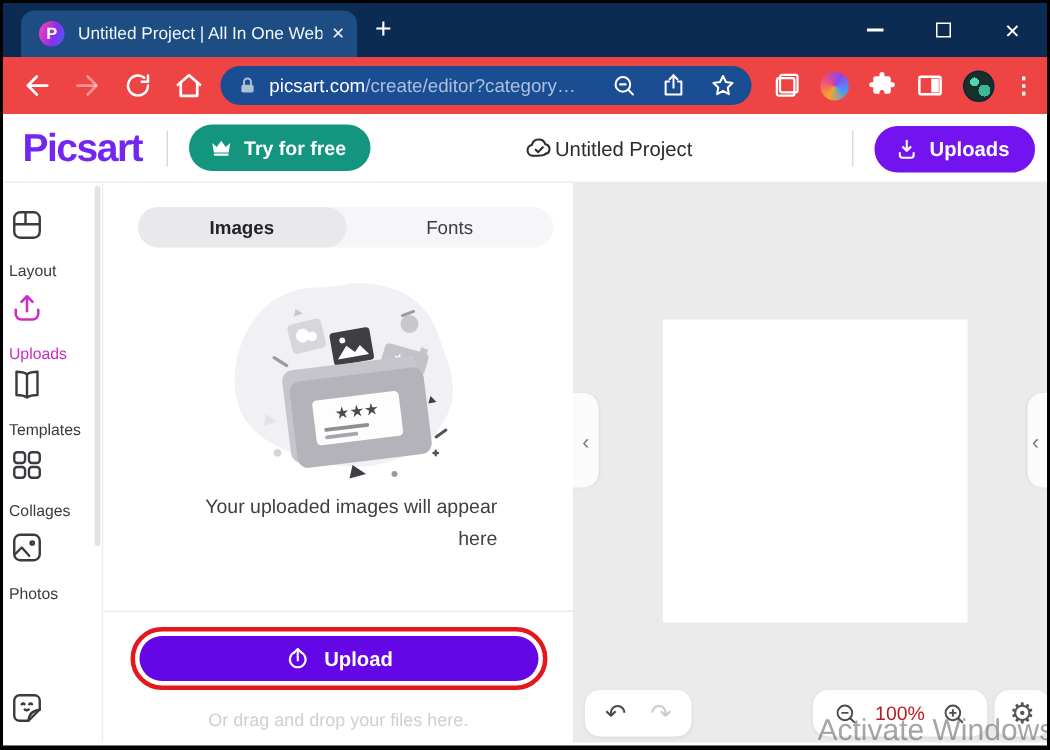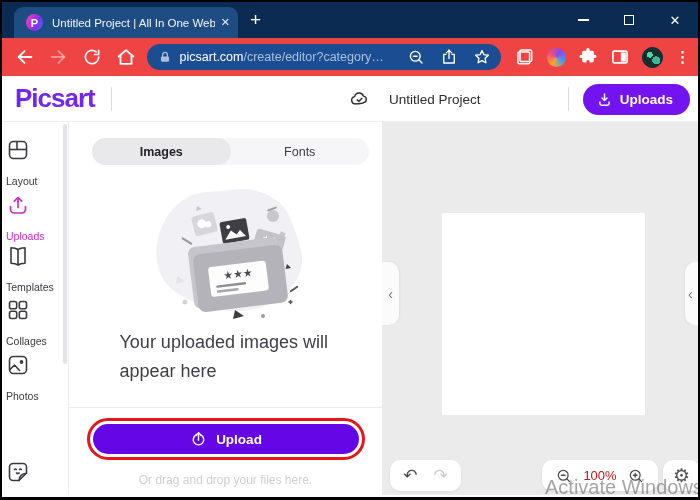--- a/index.html
+++ b/index.html
@@ -29,39 +29,39 @@
   .ext-icons { display:flex; align-items:center; gap:12px; margin-left:14px; }
   .ext-color { width:19px; height:19px; border-radius:50%; background:conic-gradient(from 210deg,#f4a62a,#ef4e7b,#8a46f0,#4a9bef,#f4a62a); }
   .avatar { width:21px; height:21px; border-radius:50%; background:radial-gradient(circle at 35% 35%,#4fd6b2 0 3px,transparent 3px), radial-gradient(circle at 70% 65%,#3bb896 0 4px,transparent 4px), #143229; border:1px solid #0d2340; }
   .menu-dots { color:#fff; font-size:15px; font-weight:bold; letter-spacing:0; }
 
   
   .appheader { position:relative; height:46px; background:#fff; border-bottom:1px solid #ededf0; display:flex; align-items:center; }
   .logo { color:#7326f0; font-size:26px; font-weight:bold; letter-spacing:-1px; margin-left:13px; }
   .hdr-divider { width:1px; height:24px; background:#d9d9de; margin:0 14px 0 16px; }
   .tryfree { height:31px; padding:0 16px 0 13px; background:#149580; border-radius:17px; display:flex; align-items:center; gap:7px; color:#fff; font-size:13px; font-weight:bold; }
-  .proj-group { position:absolute; left:347px; top:0; height:46px; display:flex; align-items:center; gap:19px;justify-content:flex-end; }
+  .proj-group { position:absolute; left:347px; top:0; height:46px; display:flex; align-items:center; gap:0;justify-content:flex-end; }
   .proj-title { color:#2b2b30; font-size:13.5px; }
   .hdr-right { position:absolute; right:0; top:0; height:46px; display:flex; align-items:center; }
   .export { height:31px; padding:0 17px 0 13px; margin:0 8px 0 14px; background:#7313f0; border-radius:17px; display:flex; align-items:center; gap:7px; color:#fff; font-size:13.5px; font-weight:bold; }
 
   
   .main { position:relative; height:373px; display:flex; }
   .sidebar { position:relative; width:67px; background:#fff; border-right:1px solid #ededf0; flex:0 0 auto; }
   .side-item { position:absolute; left:4px; width:64px; display:flex; flex-direction:column; align-items:flex-start; gap:13px; cursor:pointer; }
   .side-item .lbl { font-size:10.5px; color:#3a3a40; }
   .side-item.active .lbl { color:#cb2bc7; }
   .side-scroll { position:absolute; right:1px; top:2px; width:4px; height:240px; background:#e3e3e6; border-radius:2px; }
 
   .panel { position:relative; width:313px; background:#fff; flex:0 0 auto; }
   .seg-tabs { position:absolute; left:23px; top:16px; width:277px; height:27px; background:#f6f6f8; border-radius:14px; display:flex; }
   .seg { flex:1; display:flex; align-items:center; justify-content:center; font-size:12.5px; color:#3c3c42; border-radius:14px; cursor:pointer; }
   .seg.active { background:#e9e9ec; color:#232328; font-weight:bold; }
   .illus { position:absolute; left:50%; top:62px; transform:translateX(-50%); }
-  .empty-text { position:absolute; left:50%; top:206px; transform:translateX(-50%); width:212px; text-align:left; font-size:18px; font-weight:500; color:#3e3e44; line-height:1.6; }
+  .empty-text { position:absolute; left:50%; top:206px; transform:translateX(-50%); width:212px; text-align:right; font-size:13px; font-weight:500; color:#3e3e44; line-height:1.6; }
   .panel-divider { position:absolute; left:0; top:285px; width:100%; height:1px; background:#ececef; }
   .upload-ring { position:absolute; left:50%; top:296px; transform:translateX(-50%); border:3px solid #e4181c; border-radius:24px; padding:3px; }
   .upload-btn { width:266px; height:30px; background:#6406e6; border:none; border-radius:16px; display:flex; align-items:center; justify-content:center; gap:8px; color:#fff; font-size:13.5px; font-weight:bold; font-family:inherit; cursor:pointer; }
   .drag-hint { position:absolute; left:0; top:351px; width:100%; text-align:center; font-size:12px; color:#cfcfd3; }
 
   .canvas { position:relative; flex:1; background:#ebebeb; overflow:hidden; }
   .handle-left { position:absolute; left:0; top:140px; width:17px; height:63px; background:#fbfbfc; border-radius:0 10px 10px 0; display:flex; align-items:center; justify-content:center; color:#777; font-size:14px; cursor:pointer; box-shadow:1px 0 2px rgba(0,0,0,.05); }
   .handle-right { position:absolute; right:-5px; top:140px; width:18px; height:63px; background:#fbfbfc; border-radius:10px 0 0 10px; display:flex; align-items:center; padding-left:3px; color:#777; font-size:14px; cursor:pointer; box-shadow:-1px 0 2px rgba(0,0,0,.05); }
   .artboard { position:absolute; left:60px; top:91px; width:203px; height:202px; background:#fff; }
   .pill { position:absolute; top:338px; height:31px; background:#fff; border-radius:10px; box-shadow:0 1px 3px rgba(0,0,0,.07); display:flex; align-items:center; justify-content:center; }
@@ -159,20 +159,27 @@
           <rect x="13" y="6.5" width="6" height="11" fill="#fff"></rect>
         </svg>
       <div class="avatar"></div>
       <div class="menu-dots">⋮</div>
     </div>
   </div>
 
   <div class="appheader">
     <div class="logo">Picsart</div>
     <div class="hdr-divider"></div>
+    <button class="tryfree" style="border:none;cursor:pointer;font-family:inherit;">
+      <svg width="17" height="17" viewBox="0 0 24 24">
+          <path fill="#fff" d="M3.5 7.5l4.3 3.7L12 5.5l4.2 5.7 4.3-3.7-1.6 9H5.1z"></path>
+          <rect x="5" y="17.5" width="14" height="2" rx="1" fill="#fff"></rect>
+        </svg>
+      <span>Try for free</span>
+    </button>
     <div class="proj-group">
       <svg width="21" height="21" viewBox="0 0 24 24" fill="none" stroke="#2c2c31" stroke-width="1.6" stroke-linecap="round" stroke-linejoin="round">
           <path d="M7 17a4.2 4.2 0 0 1-.6-8.3A5.3 5.3 0 0 1 16.6 8.2 3.7 3.7 0 0 1 16.8 15.5"></path>
           <path d="M7 17c.2 0 9.3 0 9.8-1.5"></path>
           <path d="M9.3 12.3l1.9 1.9 3.5-3.7"></path>
         </svg>
       <span class="proj-title">Untitled Project</span>
     </div>
     <div class="hdr-right">
       <div class="hdr-divider" style="margin:0;"></div>

